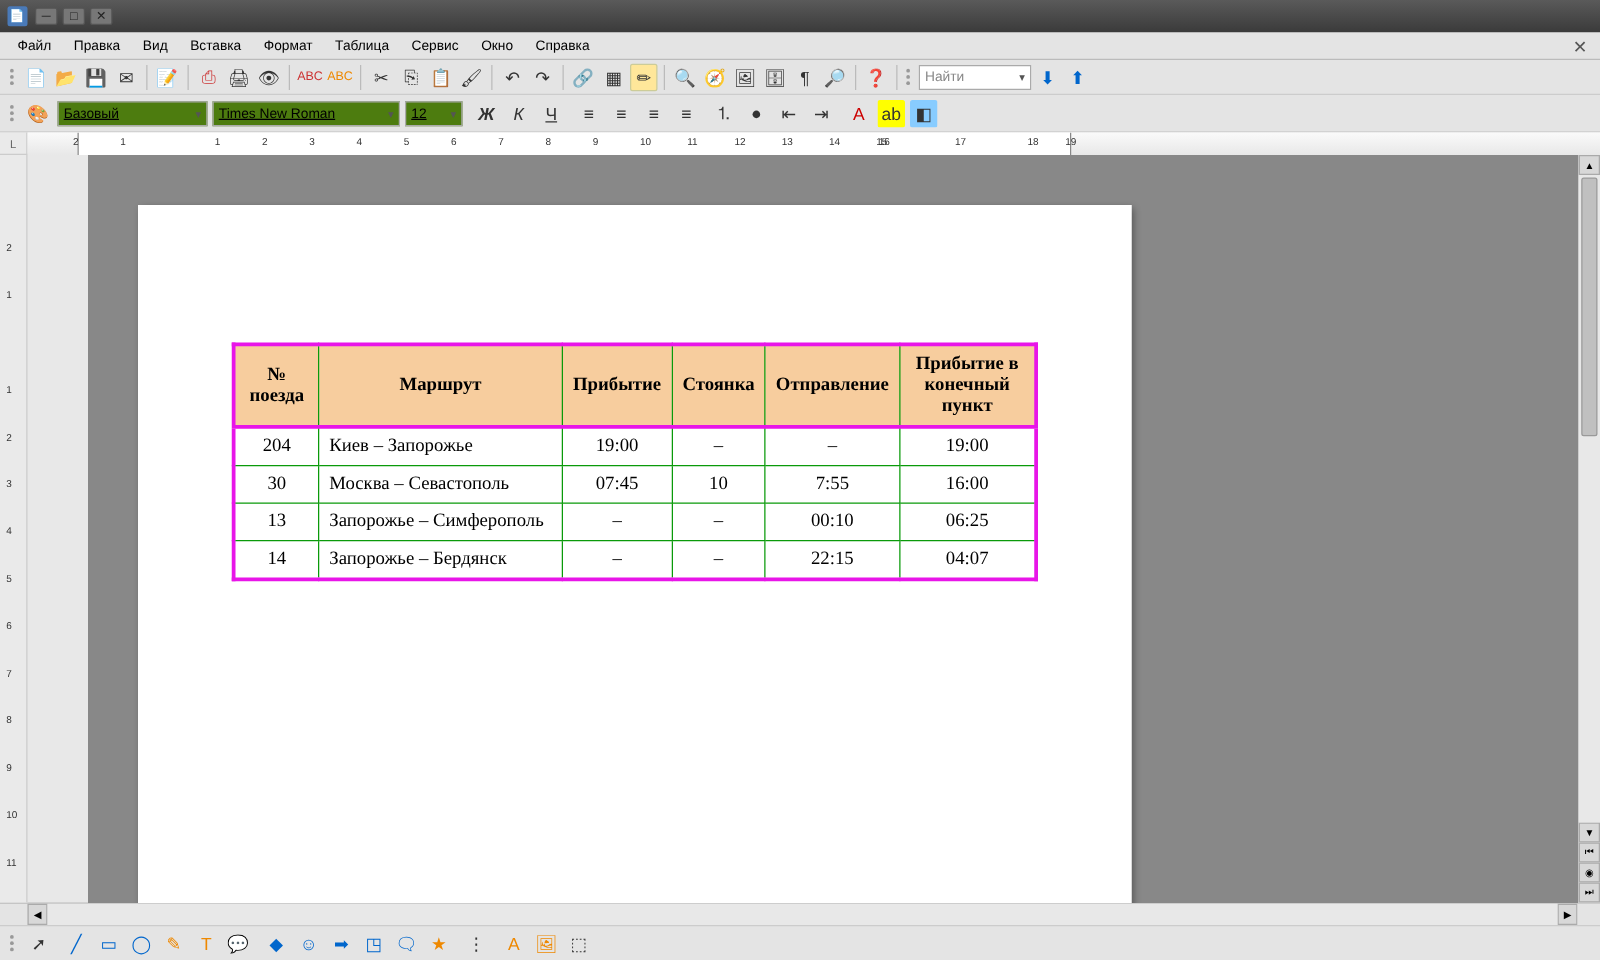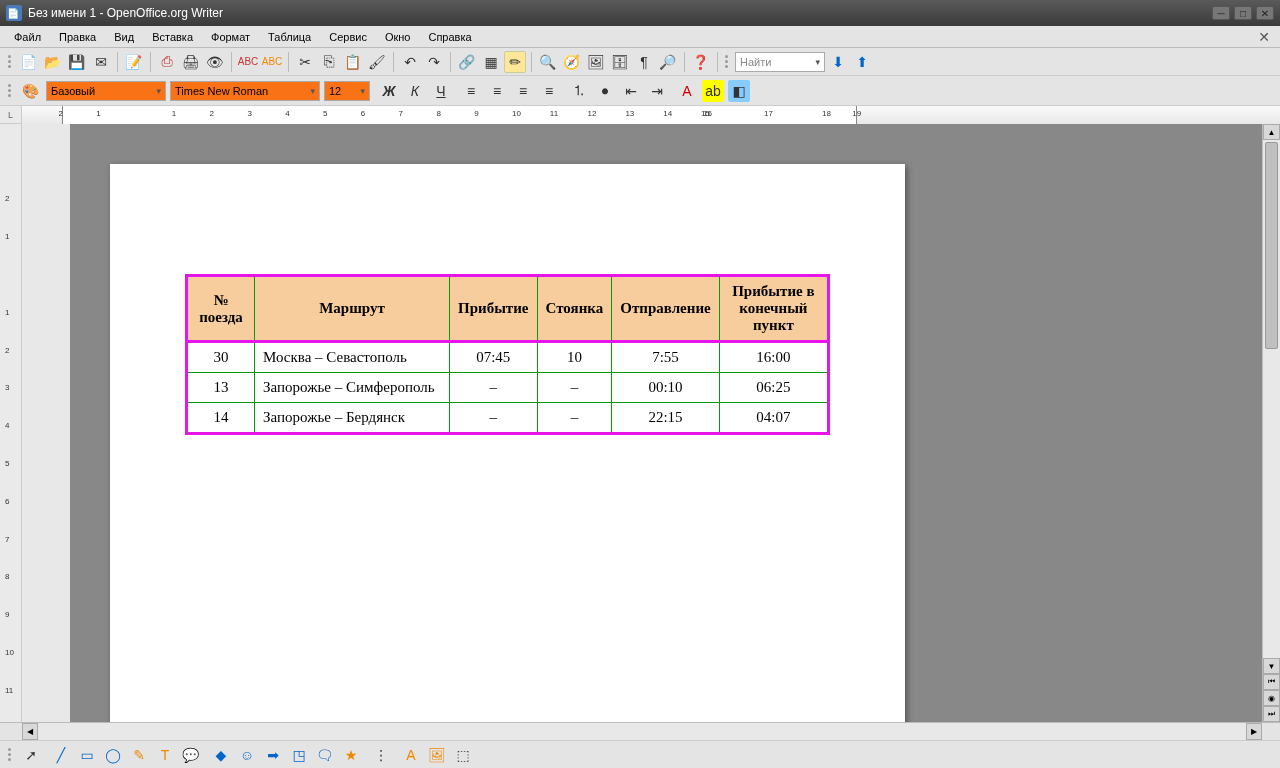--- a/index.html
+++ b/index.html
@@ -15,21 +15,21 @@
 .menubar .menu-item { padding: 2px 8px; cursor: default; }
 .menubar .close-doc { position:absolute; right:6px; font-size:14px; color:#555; padding:0 4px;}
 
 .toolbar { height: 28px; background: #e4e4e4; border-bottom: 1px solid #ccc; display: flex; align-items: center; padding: 0 6px; gap: 2px; }
 .toolbar .sep { width:1px; height:20px; background:#bbb; margin: 0 3px;}
 .tbtn { width:22px; height:22px; display:flex; align-items:center; justify-content:center; border:1px solid transparent; border-radius:2px; font-size:14px; color:#333;}
 .handle { width:8px; display:flex; flex-direction:column; gap:2px; padding:2px; margin-right:2px;}
 .handle span{width:3px;height:3px;background:#999;border-radius:50%;}
 
 .format-bar { height:30px; background:#e4e4e4; border-bottom:1px solid #ccc; display:flex; align-items:center; padding:0 6px; gap:4px;}
-.combo { height:20px; background:#f97316; border:1px solid #aaa; padding:0 4px; display:flex; align-items:center; font-size:11px; position:relative;}
+.combo { height:20px; background:#4d7c0f; border:1px solid #aaa; padding:0 4px; display:flex; align-items:center; font-size:11px; position:relative;text-decoration:underline;}
 .combo::after{content:"▾"; position:absolute; right:4px; font-size:9px; color:#555;}
 .combo.style{width:120px;}
 .combo.font{width:150px;}
 .combo.size{width:46px;}
 
 .search-box { height:20px; background:#fff; border:1px solid #aaa; display:flex; align-items:center; font-size:11px; width:90px; padding:0 4px; color:#888; position:relative;}
 .search-box::after{content:"▾"; position:absolute; right:4px; font-size:9px; color:#555;}
 
 .ruler-h { height:18px; background:#eaeaea; border-bottom:1px solid #ccc; display:flex; align-items:center;}
 .ruler-h .ruler-corner { width:22px; height:18px; border-right:1px solid #ccc; display:flex; align-items:center; justify-content:center; font-size:9px; color:#666;}
@@ -61,21 +61,20 @@
 
 .ruler-num { position:absolute; font-size:8px; color:#333; top:3px;}
 .ruler-active { position:absolute; top:0; bottom:0; background:#fff; border-left:1px solid #888; border-right:1px solid #888;}
 .vruler-num{position:absolute; font-size:8px; color:#333; left:5px; transform:translateY(-50%);}
 </style>
 </head>
 <body>
 
 <div class="titlebar">
   <div class="app-icon">📄</div>
-  <div class="title">Без имени 1 - OpenOffice.org Writer</div>
   <div class="win-btns">
     <div class="win-btn">─</div>
     <div class="win-btn">□</div>
     <div class="win-btn">✕</div>
   </div>
 </div>
 
 <div class="menubar">
   <span class="menu-item">Файл</span>
   <span class="menu-item">Правка</span>
@@ -225,20 +224,28 @@
               <th style="width:68px;">№ поезда</th>
               <th style="width:195px;">Маршрут</th>
               <th style="width:85px;">Прибытие</th>
               <th style="width:70px;">Стоянка</th>
               <th style="width:105px;">Отправление</th>
               <th>Прибытие в конечный пункт</th>
             </tr>
           </thead>
           <tbody id="train-rows">
               <tr>
+                <td>204</td>
+                <td class="route">Киев – Запорожье</td>
+                <td>19:00</td>
+                <td>–</td>
+                <td>–</td>
+                <td>19:00</td>
+              </tr>
+              <tr>
                 <td>30</td>
                 <td class="route">Москва – Севастополь</td>
                 <td>07:45</td>
                 <td>10</td>
                 <td>7:55</td>
                 <td>16:00</td>
               </tr>
               <tr>
                 <td>13</td>
                 <td class="route">Запорожье – Симферополь</td>

